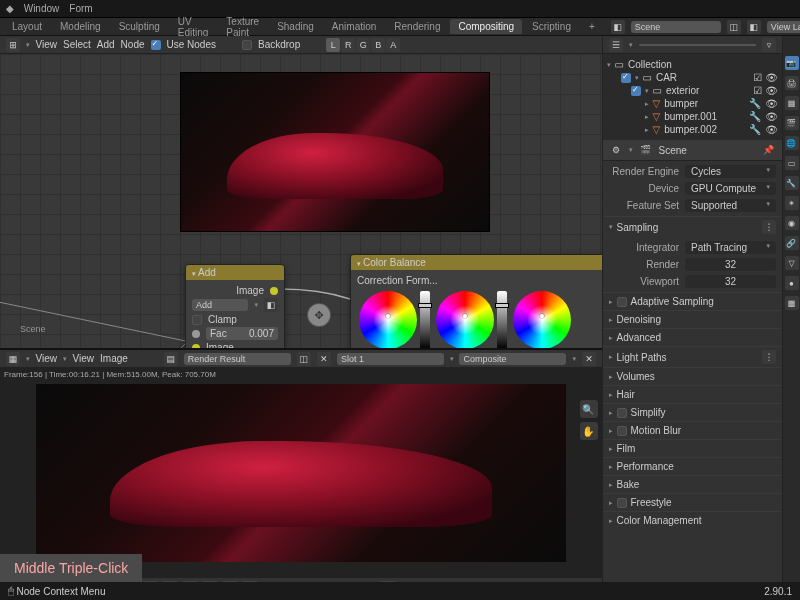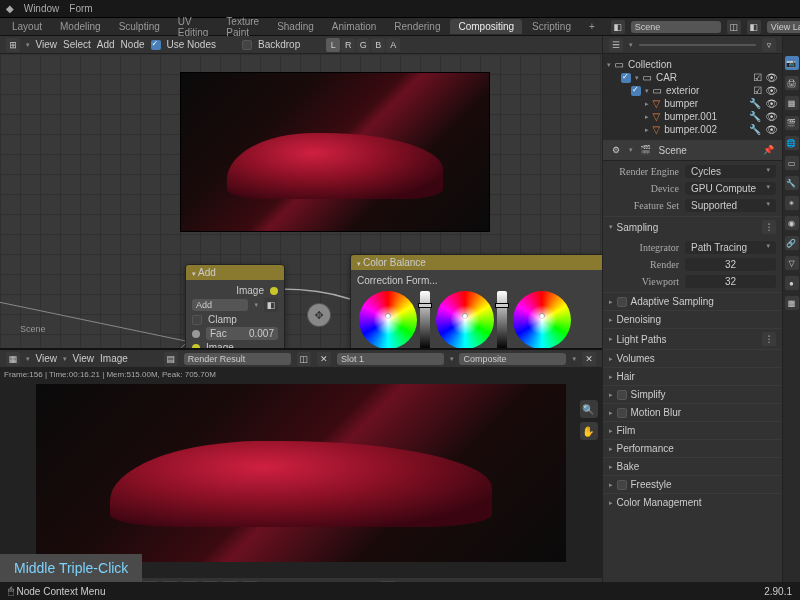--- a/index.html
+++ b/index.html
@@ -36,30 +36,30 @@
 .vslider { width:10px; height:58px; background:linear-gradient(#fff,#000); border-radius:2px; position:relative; }
 .vslider::after { content:""; position:absolute; left:-2px; right:-2px; top:12px; height:3px; background:#ccc; border:1px solid #000; }
 .wheelrow { display:flex; gap:6px; padding:4px; }
 .imgarea { height:250px; background:#2a2a2a; display:flex; flex-direction:column; border-top:2px solid #111; }
 .imgview { flex:1; background:#222; position:relative; display:flex; align-items:center; justify-content:center; }
 .bigimg { width:88%; height:85%; background:linear-gradient(135deg,#0a0a0a 0%,#1a0a0a 30%,#3a0a10 48%,#6a1020 52%,#1a0a0a 70%,#0a0a0a 100%); position:relative; }
 .framebar { background:#333; height:20px; display:flex; align-items:center; justify-content:center; gap:4px; padding:0 8px; }
 .pctl { width:16px; height:14px; background:#444; border-radius:2px; display:flex; align-items:center; justify-content:center; font-size:8px; }
 .fld { background:#555; padding:1px 6px; border-radius:3px; font-size:9px; }
 .statusbar { position:absolute; bottom:0; left:0; right:0; height:18px; background:#1a1a1a; display:flex; align-items:center; padding:0 8px; font-size:9px; }
-.tooltip { position:absolute; bottom:18px; left:0; background:#4a4a4a; padding:6px 14px; font-size:14px; color:#7dd3fc; }
+.tooltip { position:absolute; bottom:18px; left:0; background:#4a4a4a; padding:6px 14px; font-size:14px; color:#fca5a5; }
 .outliner { background:#2a2a2a; padding:4px; font-size:9px; }
 .orow { display:flex; align-items:center; gap:4px; padding:1px 0; }
 .orow .indent { display:inline-block; }
 .tri { font-size:7px; color:#888; }
 .eyeicons { margin-left:auto; display:flex; gap:3px; font-size:8px; color:#888; }
 .propshdr { background:#3a3a3a; padding:3px 6px; display:flex; align-items:center; gap:6px; border-bottom:1px solid #222; }
 .proppanel { padding:2px 6px; }
 .prow { display:flex; align-items:center; gap:6px; padding:2px 0; font-size:9px; }
-.prow label { width:70px; text-align:right; color:#aaa;font-family:Liberation Serif, serif; }
+.prow label { width:70px; text-align:right; color:#aaa; }
 .dd { background:#2a2a2a; border-radius:3px; padding:1px 6px; flex:1; display:flex; justify-content:space-between; }
 .psec { padding:3px 6px; display:flex; align-items:center; gap:4px; border-top:1px solid #3a3a3a; font-size:9px; }
 .sidetab { width:14px; height:14px; background:#3a3a3a; border-radius:2px; font-size:8px; display:flex; align-items:center; justify-content:center; }
 .sidetab.active { background:#4a7fb8; }
 .cursor-icon { position:absolute; top:250px; left:308px; width:22px; height:22px; border-radius:50%; background:#888; display:flex; align-items:center; justify-content:center; font-size:11px; color:#333; box-shadow:0 0 0 1px #555; }
 .info { position:absolute; top:2px; left:4px; font-size:8px; color:#aaa; }
 .floatbtns { position:absolute; right:4px; top:32px; display:flex; flex-direction:column; gap:4px; }
 .fbtn { width:18px; height:18px; background:#3a3a3a; border-radius:3px; display:flex; align-items:center; justify-content:center; font-size:10px; }
 .scn { position:absolute; left:20px; top:270px; font-size:9px; color:#999; }
 </style>
@@ -353,20 +353,24 @@
         <span class="tri">▸</span>
         <span class="checkoff"></span>
         <span>Adaptive Sampling</span>
       </div>
     <div class="psec">
         <span class="tri">▸</span>
         <span>Denoising</span>
       </div>
     <div class="psec">
         <span class="tri">▸</span>
+        <span>Advanced</span>
+      </div>
+    <div class="psec">
+        <span class="tri">▸</span>
         <span>Light Paths</span>
         <span style="margin-left:auto" class="iconbtn">⋮</span>
       </div>
     <div class="psec">
         <span class="tri">▸</span>
         <span>Volumes</span>
       </div>
     <div class="psec">
         <span class="tri">▸</span>
         <span>Hair</span>

